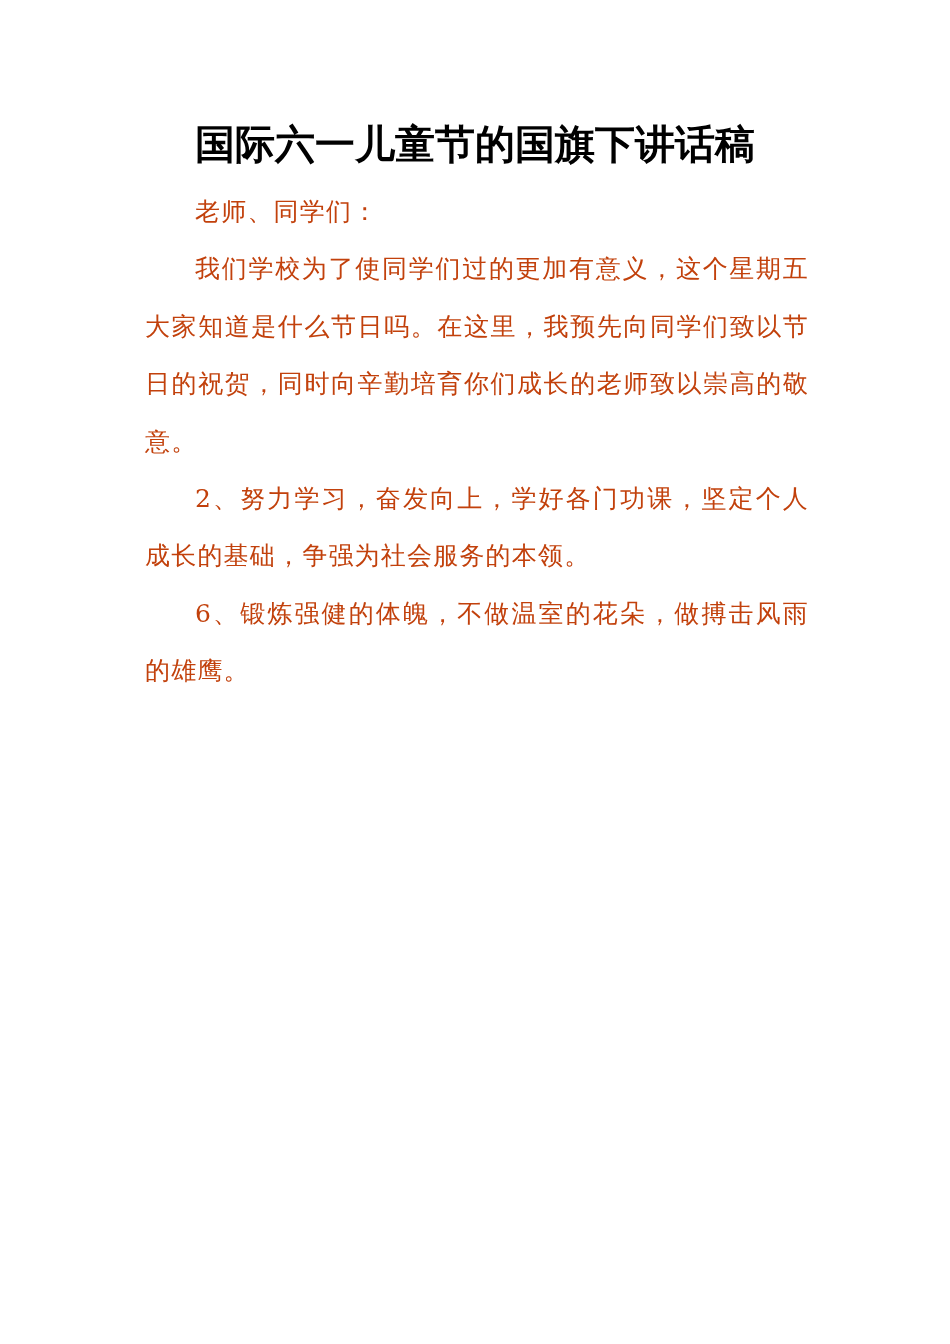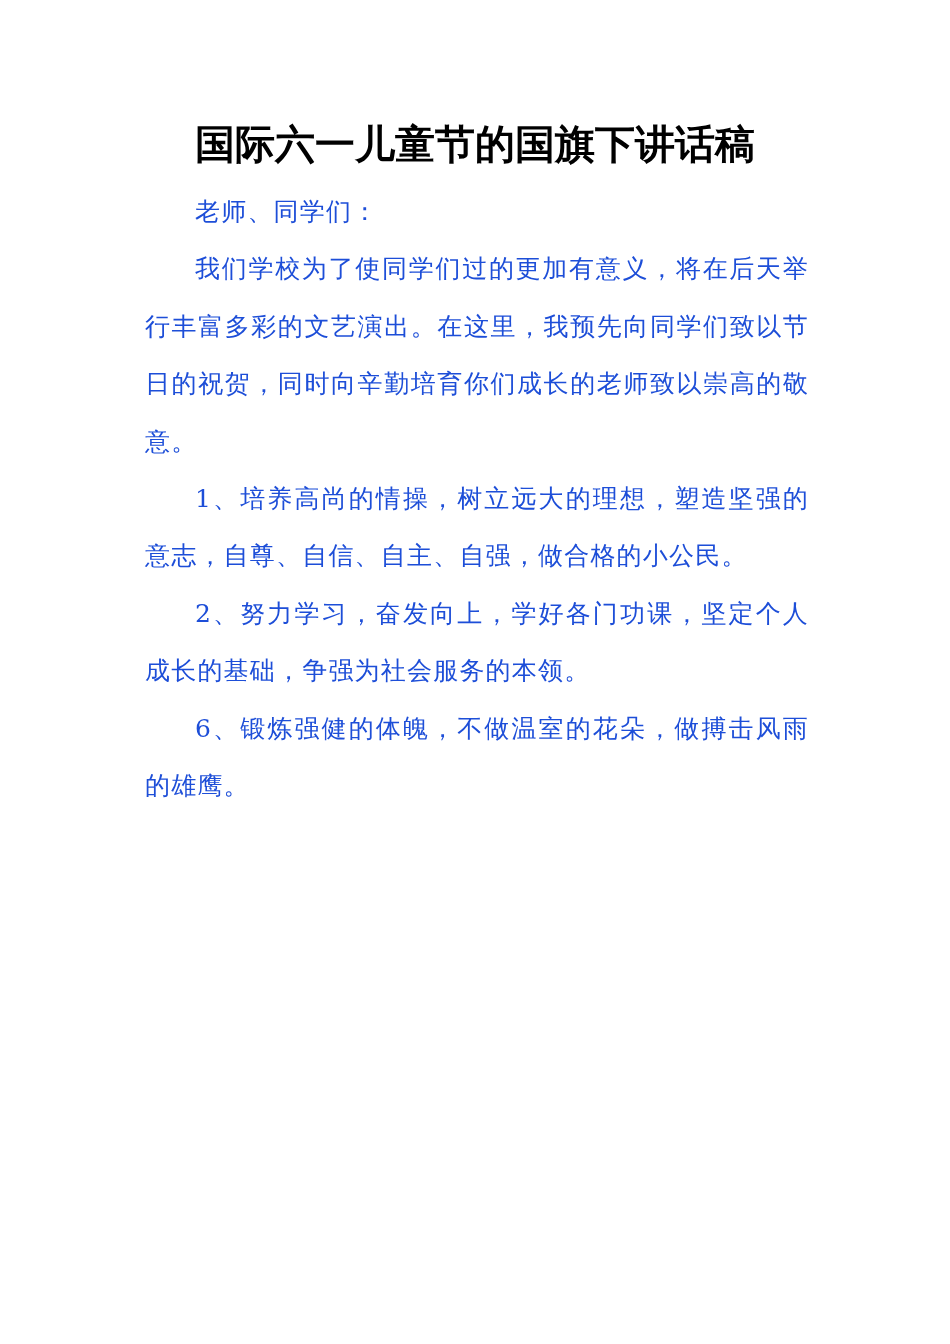--- a/index.html
+++ b/index.html
@@ -45,28 +45,27 @@
     }
     .para {
       margin: 0;
       font-size: 25px;
       line-height: 57.4px;
       text-indent: 50px;
       text-align: justify;
       text-align-last: left;
       letter-spacing: 1.2px;
       word-break: break-all;
-      color: #1d4ed8;
+      color: #c2410c;
     }
   </style>
 </head>
 <body>
 
 <div class="page">
   <h1 class="title">国际六一儿童节的国旗下讲话稿</h1>
   <div class="body-text">
     <p class="para">老师、同学们：</p>
-    <p class="para">我们学校为了使同学们过的更加有意义，将在后天举行丰富多彩的文艺演出。在这里，我预先向同学们致以节日的祝贺，同时向辛勤培育你们成长的老师致以崇高的敬意。</p>
-    <p class="para">1、培养高尚的情操，树立远大的理想，塑造坚强的意志，自尊、自信、自主、自强，做合格的小公民。</p>
+    <p class="para">我们学校为了使同学们过的更加有意义，这个星期五大家知道是什么节日吗。在这里，我预先向同学们致以节日的祝贺，同时向辛勤培育你们成长的老师致以崇高的敬意。</p>
     <p class="para">2、努力学习，奋发向上，学好各门功课，坚定个人成长的基础，争强为社会服务的本领。</p>
     <p class="para">6、锻炼强健的体魄，不做温室的花朵，做搏击风雨的雄鹰。</p>
   </div>
 </div>
 
 </body></html>

